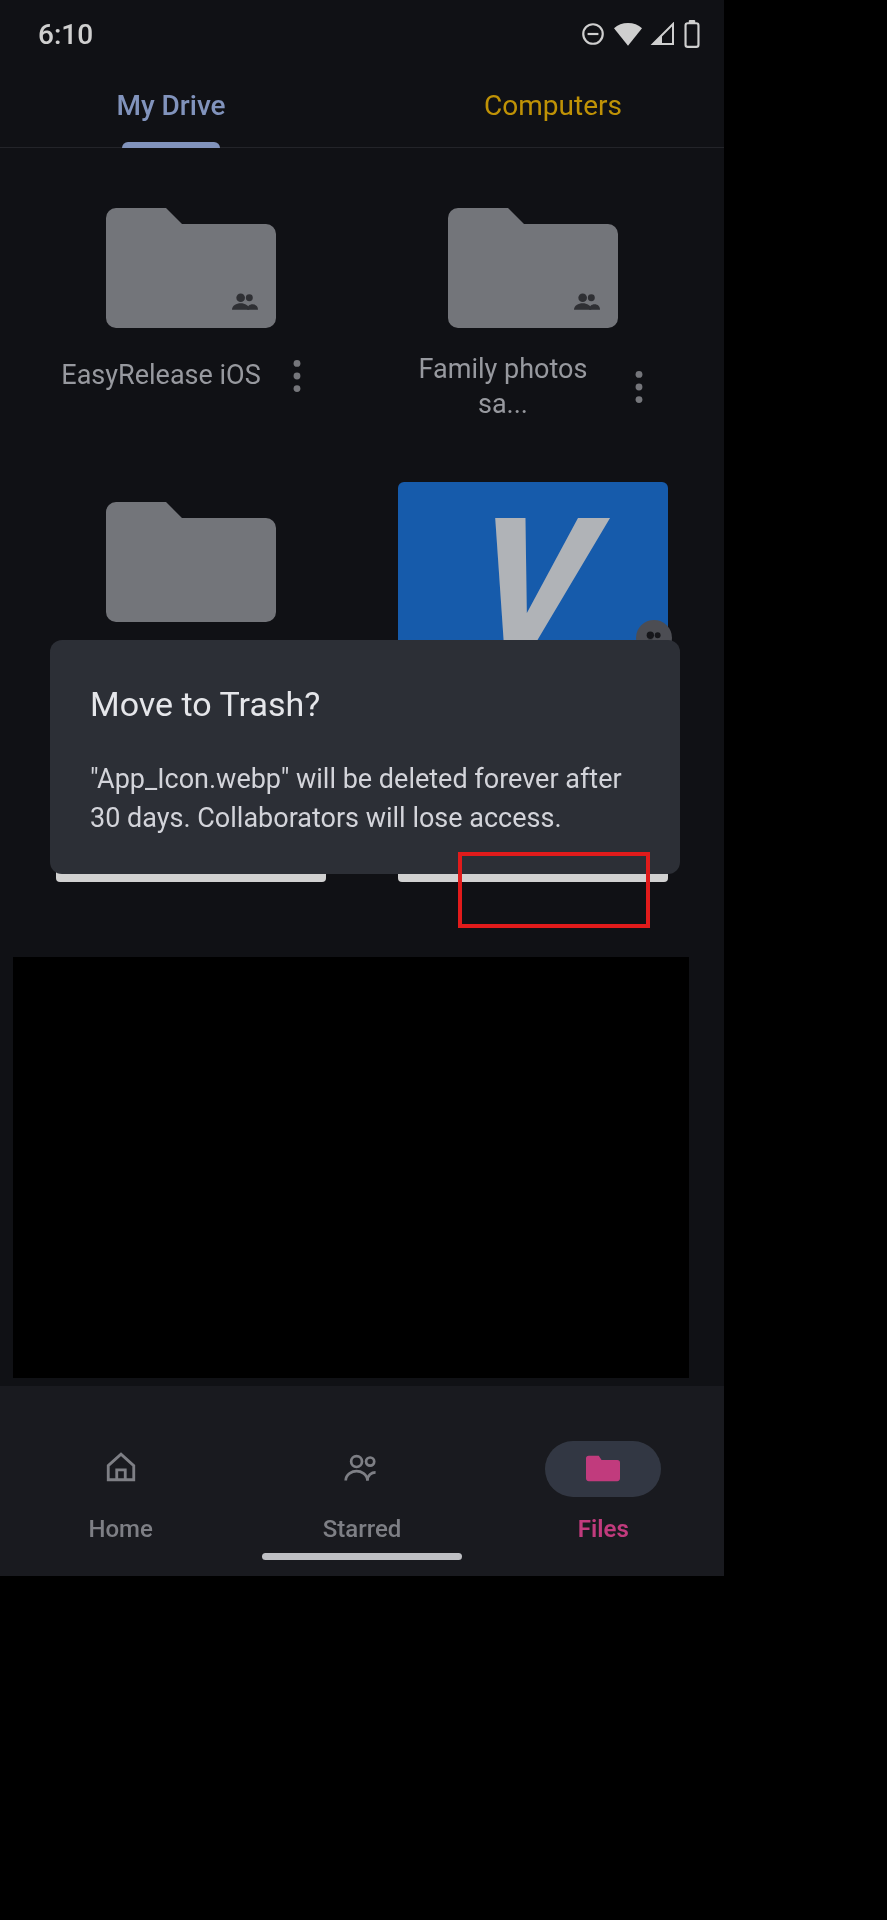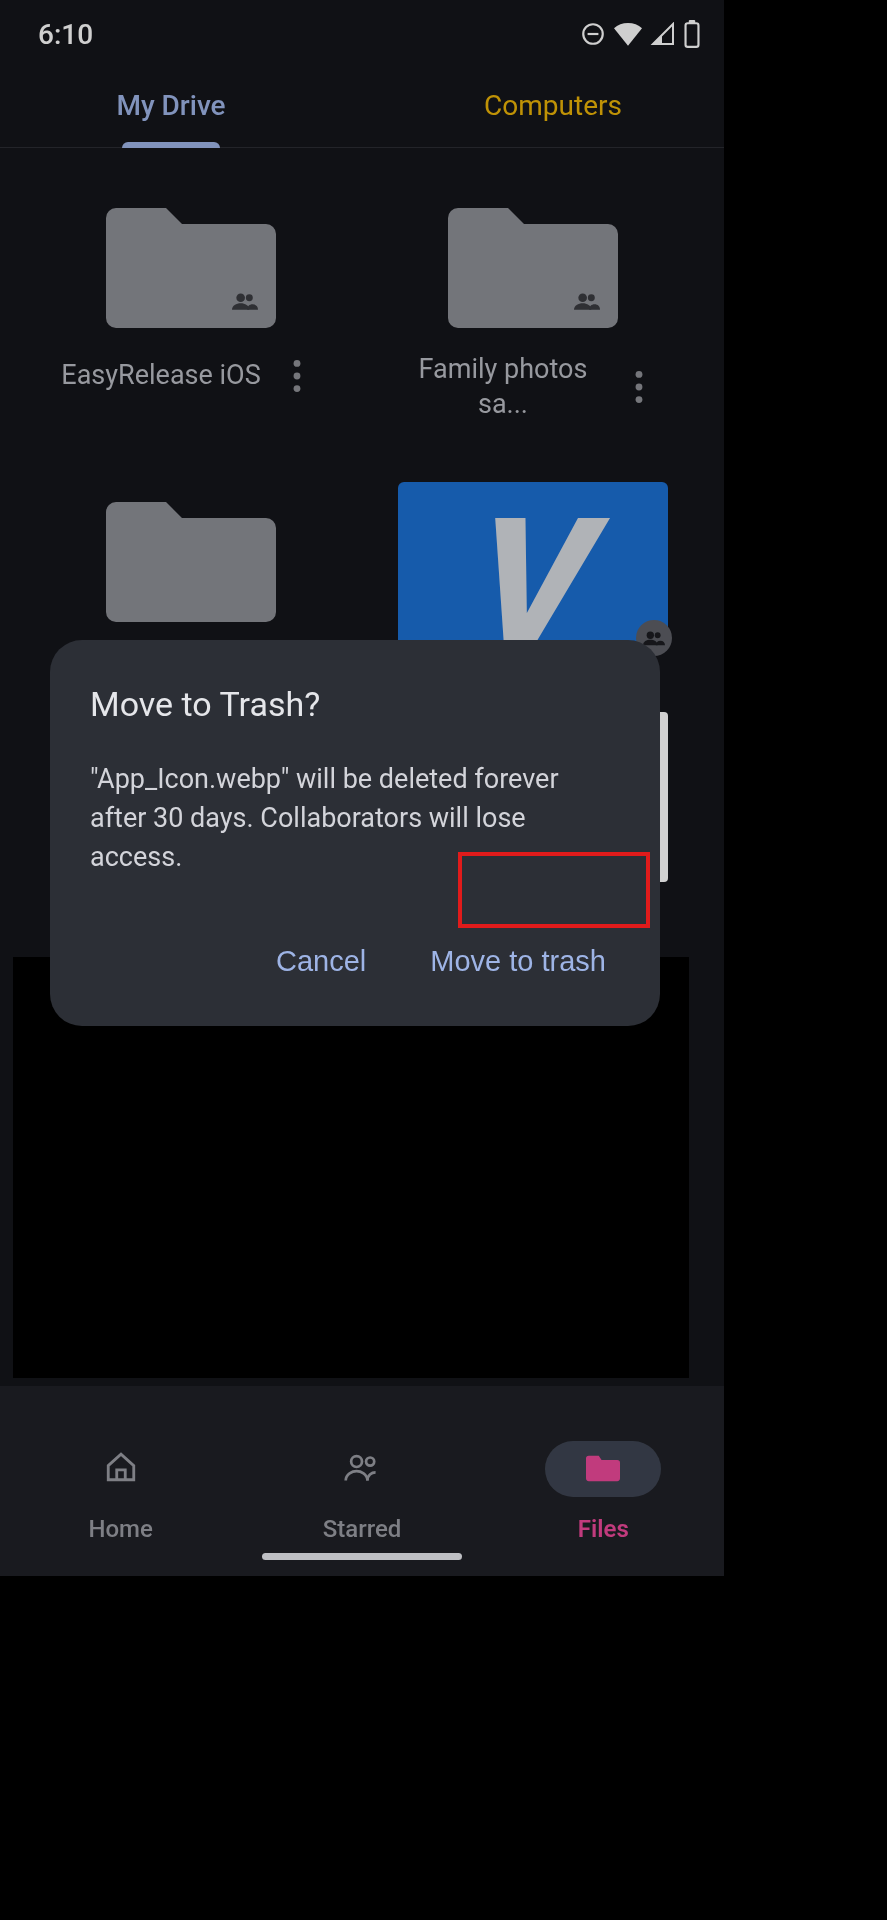--- a/index.html
+++ b/index.html
@@ -144,24 +144,24 @@
 
   
   .scrim {
     position: absolute; inset: 0;
     background: rgba(0,0,0,0.18);
     z-index: 10;
   }
   .dialog {
     position: absolute;
     left: 50px;
-    right: 64px;
+    right: 44px;
     top: 640px;
     background: #2c2f36;
-    border-radius: 32px;
+    border-radius: 12px;
     padding: 44px 40px 36px;
     z-index: 20;
   }
   .dialog-title { font-size: 34px; color: #e5e6ea; margin-bottom: 36px; }
   .dialog-msg { font-size: 27px; color: #d3d4da; line-height: 1.45; }
   .dialog-actions {
     display: flex;
     justify-content: flex-end;
     gap: 48px;
     margin-top: 56px;
@@ -359,24 +359,20 @@
     </div>
 
   </div>
 
   <div class="black-mask"></div>
 
   <div class="scrim"></div>
   <div class="dialog">
     <div class="dialog-title">Move to Trash?</div>
     <div class="dialog-msg">"App_Icon.webp" will be deleted forever after 30 days. Collaborators will lose access.</div>
-    <div class="dialog-actions">
-      <button class="dlg-btn">Cancel</button>
-      <button class="dlg-btn">Move to trash</button>
-    </div>
   </div>
   <div class="highlight-box" style="left:458px; top:852px; width:192px; height:76px;"></div>
 
   <div class="bottomnav">
     <div class="nav-item">
       <div class="nav-icon-wrap">
         <span>
           <svg width="34" height="34" viewBox="0 0 24 24" fill="none" stroke="currentColor" stroke-width="2">
               <path d="M3 11 L12 3 L21 11 V21 H3 Z"></path>
               <path d="M9 21 V14 H15 V21"></path>

